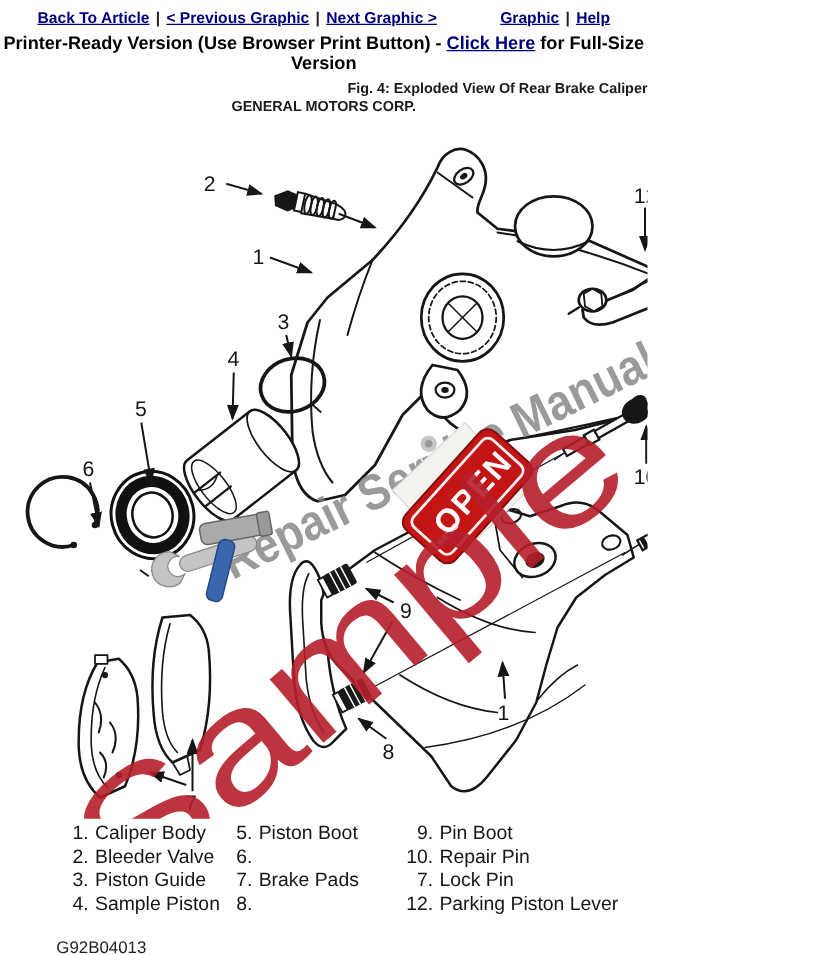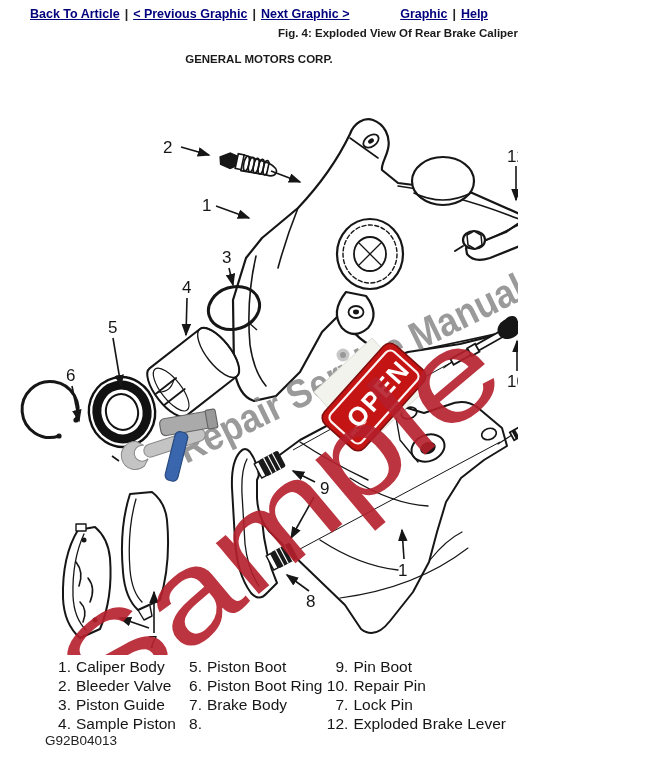--- a/index.html
+++ b/index.html
@@ -6,48 +6,49 @@
   .page{position:relative;width:518px;height:764px;background:#fff;overflow:hidden;
         font-family:"Liberation Sans",sans-serif;color:#111;}
   
   .hdr{height:78px;}
   .hdr-row{display:flex;justify-content:space-between;align-items:flex-start;
            padding:7px 30px 0 30px;font-size:12.5px;font-weight:bold;}
   .hdr a{color:#00007d;text-decoration:underline;cursor:pointer;}
   .sep{color:#222;margin:0 5px;font-weight:bold;}
   .printer-line{text-align:center;font-size:14.5px;font-weight:bold;margin-top:6px;color:#000;}
   .fig-line{text-align:right;font-size:11.5px;font-weight:bold;margin-top:6px;color:#1a1a1a;}
-  .co-line{text-align:center;font-size:11.5px;font-weight:bold;margin-top:14px;color:#1a1a1a;}
+  .co-line{text-align:center;font-size:11.5px;font-weight:bold;margin-top:3px;color:#1a1a1a;}
   
   svg{display:block;}
   svg text.callout{font-family:"Liberation Sans",sans-serif;font-size:17px;fill:#161616;}
   
   .parts{display:flex;padding-left:45px;font-size:15.5px;line-height:19px;color:#161616;margin-top:2px;}
   .pcol1{width:157px;}
   .pcol2{width:183px;}
   .pcol3{width:250px;}
   .prow{display:flex;}
   .pnum{display:inline-block;width:26px;text-align:right;flex:none;}
   .pname{padding-left:5px;white-space:nowrap;}
-  .docid{padding-left:45px;margin-top:0;font-size:13.5px;color:#222;}
+  .docid{padding-left:45px;margin-top:17px;font-size:13.5px;color:#222;}
 </style>
 </head>
 <body>
 
 <div class="page">
 
   <div class="hdr">
     <div class="hdr-row">
       <div>
         <a>Back To Article</a><span class="sep">|</span><a>&lt; Previous Graphic</a><span class="sep">|</span><a>Next Graphic &gt;</a>
       </div>
       <div>
         <a>Graphic</a><span class="sep">|</span><a>Help</a>
       </div>
     </div>
+    <div class="printer-line"><span>Printer-Ready Version (Use Browser Print Button) - </span><a>Click Here</a><span> for Full-Size Version</span></div>
     <div class="fig-line">Fig. 4: Exploded View Of Rear Brake Caliper</div>
     <div class="co-line">GENERAL MOTORS CORP.</div>
   </div>
 
   <svg width="650" height="577" viewBox="0 78 650 577">
     <defs>
       <marker id="ah" markerWidth="9" markerHeight="8" refX="7" refY="3" orient="auto">
         <path d="M0,0 L8,3 L0,6 Z" fill="#161616"></path>
       </marker>
     </defs>
@@ -278,45 +279,44 @@
           <span class="pname">Sample Piston</span>
         </div>
     </div>
     <div class="pcol2">
       <div class="prow">
           <span class="pnum">5.</span>
           <span class="pname">Piston Boot</span>
         </div>
       <div class="prow">
           <span class="pnum">6.</span>
-          <span class="pname">Piston Boot Ring</span>
         </div>
       <div class="prow">
           <span class="pnum">7.</span>
-          <span class="pname">Brake Body</span>
+          <span class="pname">Brake Pads</span>
         </div>
       <div class="prow">
           <span class="pnum">8.</span>
         </div>
     </div>
     <div class="pcol3">
       <div class="prow">
           <span class="pnum">9.</span>
           <span class="pname">Pin Boot</span>
         </div>
       <div class="prow">
           <span class="pnum">10.</span>
           <span class="pname">Repair Pin</span>
         </div>
       <div class="prow">
           <span class="pnum">7.</span>
           <span class="pname">Lock Pin</span>
         </div>
       <div class="prow">
           <span class="pnum">12.</span>
-          <span class="pname">Exploded Brake Lever</span>
+          <span class="pname">Parking Piston Lever</span>
         </div>
     </div>
   </div>
 
   <div class="docid">G92B04013</div>
 
 </div>
 
 </body></html>

